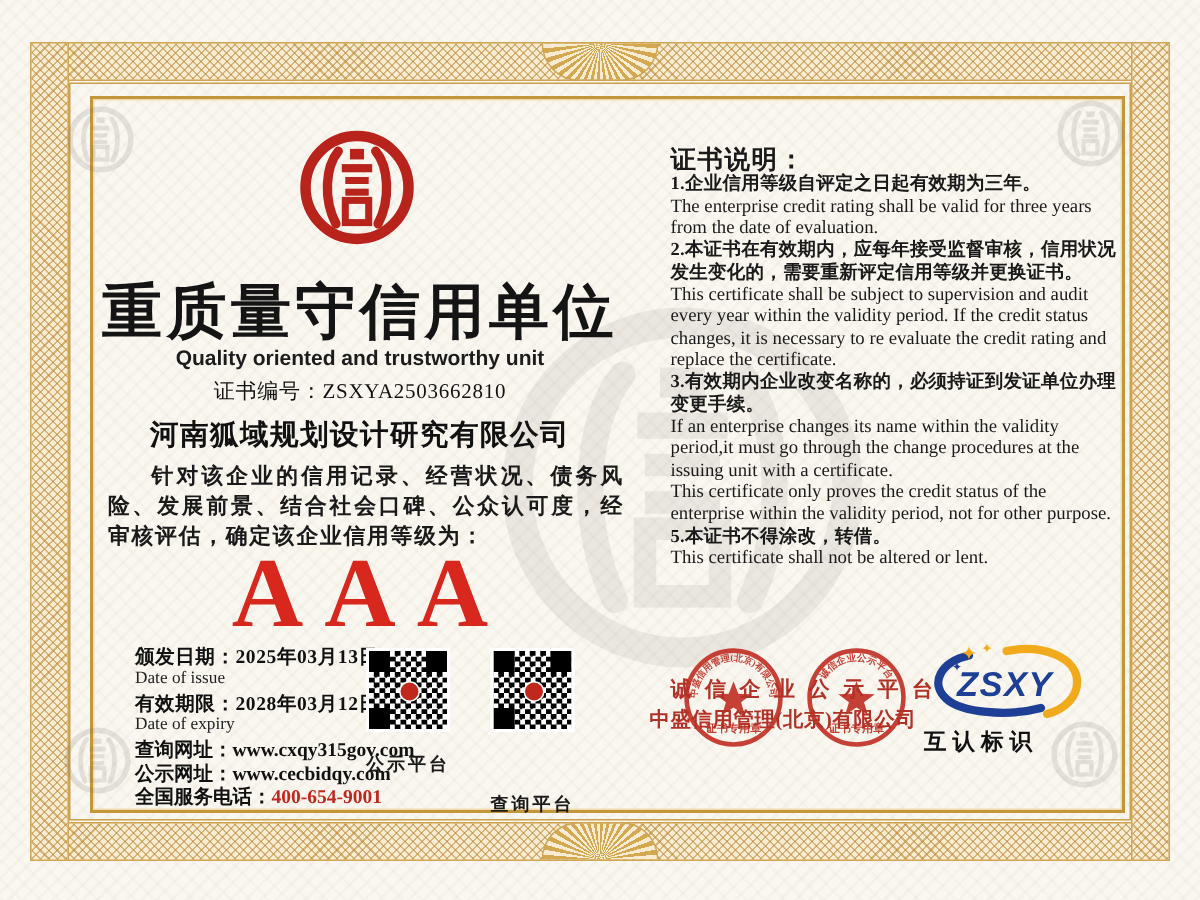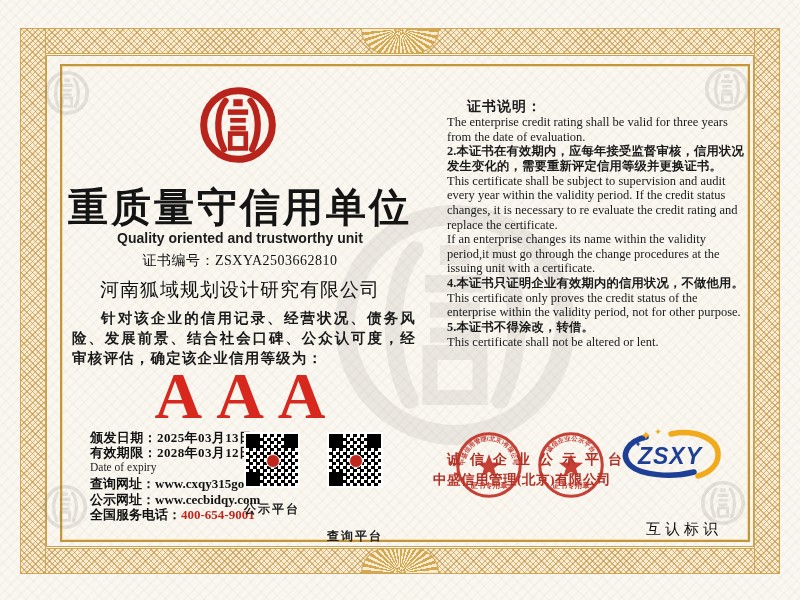--- a/index.html
+++ b/index.html
@@ -54,21 +54,21 @@
   .title-en{
     position:absolute;left:52px;top:230px;width:376px;text-align:center;
     font-family:"Liberation Sans", sans-serif;font-size:14px;font-weight:700;color:#1c1c1c;
   }
   .certno{
     position:absolute;left:52px;top:252px;width:376px;text-align:center;
     font-size:14px;font-weight:400;color:#111;letter-spacing:.5px;
   }
   .company{
     position:absolute;left:52px;top:277px;width:376px;text-align:center;
-    font-size:19px;font-weight:400;color:#111;letter-spacing:1px;white-space:nowrap;
+    font-size:19px;font-weight:700;color:#111;letter-spacing:1px;white-space:nowrap;
   }
   .paragraph{
     position:absolute;left:72px;top:308px;width:344px;
     font-size:14.5px;line-height:20px;font-weight:700;color:#1a1a1a;
     letter-spacing:1.2px;text-indent:2em;text-align:justify;
   }
   .rating{
     position:absolute;left:52px;top:358px;width:376px;text-align:center;
     font-size:66px;font-weight:700;color:#d8271c;letter-spacing:14px;text-indent:14px;
     font-family:"Liberation Serif", serif;
@@ -98,35 +98,35 @@
   .qr::after{
     content:"";position:absolute;left:50%;top:50%;width:12px;height:12px;margin:-6px 0 0 -6px;
     border-radius:50%;background:#c0271d;border:1px solid #fff;
   }
   .qr-caption{
     position:absolute;font-size:12px;font-weight:700;color:#1a1a1a;letter-spacing:2px;
     width:60px;text-align:center;
   }
   
   .notes{position:absolute;left:447px;top:99px;width:301px;color:#1a1a1a;}
-  .notes .h-cn{font-size:14px;font-weight:700;letter-spacing:1px;line-height:16px;margin-left:20px;}
+  .notes .h-cn{font-size:17px;font-weight:700;letter-spacing:1px;line-height:16px;}
   .notes .h-en{font-size:14px;line-height:17px;margin-bottom:2px;}
   .notes .cn{font-size:12.3px;font-weight:700;letter-spacing:.2px;line-height:14.8px;}
   .notes .en{font-size:12.5px;line-height:14.6px;}
   
   .seal{position:absolute;width:68px;height:68px;z-index:1;opacity:.92;}
   .seal svg{width:100%;height:100%;}
   .overlay-line{position:absolute;z-index:2;color:#b23227;font-weight:700;white-space:nowrap;}
   .ol1{left:447px;top:451px;font-size:14px;letter-spacing:9px;}
   .ol2{left:433px;top:471px;font-size:13.5px;letter-spacing:.5px;}
   .zsxy{position:absolute;left:616px;top:428px;width:106px;height:54px;}
   .zsxy svg{width:100%;height:100%;}
   .zsxy-caption{
-    position:absolute;left:616px;top:520px;width:106px;text-align:right;
-    font-size:15px;font-weight:400;letter-spacing:4px;color:#111;white-space:nowrap;
+    position:absolute;left:616px;top:485px;width:106px;text-align:left;
+    font-size:15px;font-weight:700;letter-spacing:4px;color:#111;white-space:nowrap;
   }
 </style>
 </head>
 <body>
 
 <div class="cert">
 
   <div class="band band-top"></div>
   <div class="band band-bottom"></div>
   <div class="band band-left"></div>
@@ -214,39 +214,41 @@
   <div class="title-en">Quality oriented and trustworthy unit</div>
   <div class="certno">
     <span>证书编号：</span><span>ZSXYA2503662810</span>
   </div>
   <div class="company">河南狐域规划设计研究有限公司</div>
   <div class="paragraph">针对该企业的信用记录、经营状况、债务风险、发展前景、结合社会口碑、公众认可度，经审核评估，确定该企业信用等级为：</div>
   <div class="rating">AAA</div>
 
   <div class="issue-block">
     <div class="cn"><span>颁发日期：</span><span>2025年03月13日</span></div>
+    <div class="en">Date of issue</div>
     <div class="cn"><span>有效期限：</span><span>2028年03月12日</span></div>
     <div class="en">Date of expiry</div>
     <div class="url"><span>查询网址：</span><span>www.cxqy315gov.com</span></div>
     <div class="url"><span>公示网址：</span><span>www.cecbidqy.com</span></div>
     <div class="url"><span>全国服务电话：</span><span class="phone-red">400-654-9001</span></div>
   </div>
 
   <div class="qr" style="left:246px;top:434px;"></div>
   <div class="qr-caption" style="left:242px;top:501px;">公示平台</div>
   <div class="qr" style="left:329px;top:434px;"></div>
   <div class="qr-caption" style="left:325px;top:501px;margin-top:27px;">查询平台</div>
 
   <div class="notes">
     <div class="h-cn">证书说明：</div>
+    <div class="cn">1.企业信用等级自评定之日起有效期为三年。</div>
     <div class="en">The enterprise credit rating shall be valid for three years from the date of evaluation.</div>
     <div class="cn">2.本证书在有效期内，应每年接受监督审核，信用状况发生变化的，需要重新评定信用等级并更换证书。</div>
     <div class="en">This certificate shall be subject to supervision and audit every year within the validity period. If the credit status changes, it is necessary to re evaluate the credit rating and replace the certificate.</div>
+    <div class="cn">3.有效期内企业改变名称的，必须持证到发证单位办理变更手续。</div>
     <div class="en">If an enterprise changes its name within the validity period,it must go through the change procedures at the issuing unit with a certificate.</div>
-    <div class="cn">4.本证书只证明企业有效期内的信用状况，不做他用。</div>
     <div class="en">This certificate only proves the credit status of the enterprise within the validity period, not for other purpose.</div>
     <div class="cn">5.本证书不得涂改，转借。</div>
     <div class="en">This certificate shall not be altered or lent.</div>
   </div>
 
   <div class="seal" style="left:455px;top:431px;">
     <svg viewBox="0 0 100 100">
       <defs>
           <path id="sealArc1" d="M14,50 A36,36 0 0 1 86,50"></path>
         </defs>

